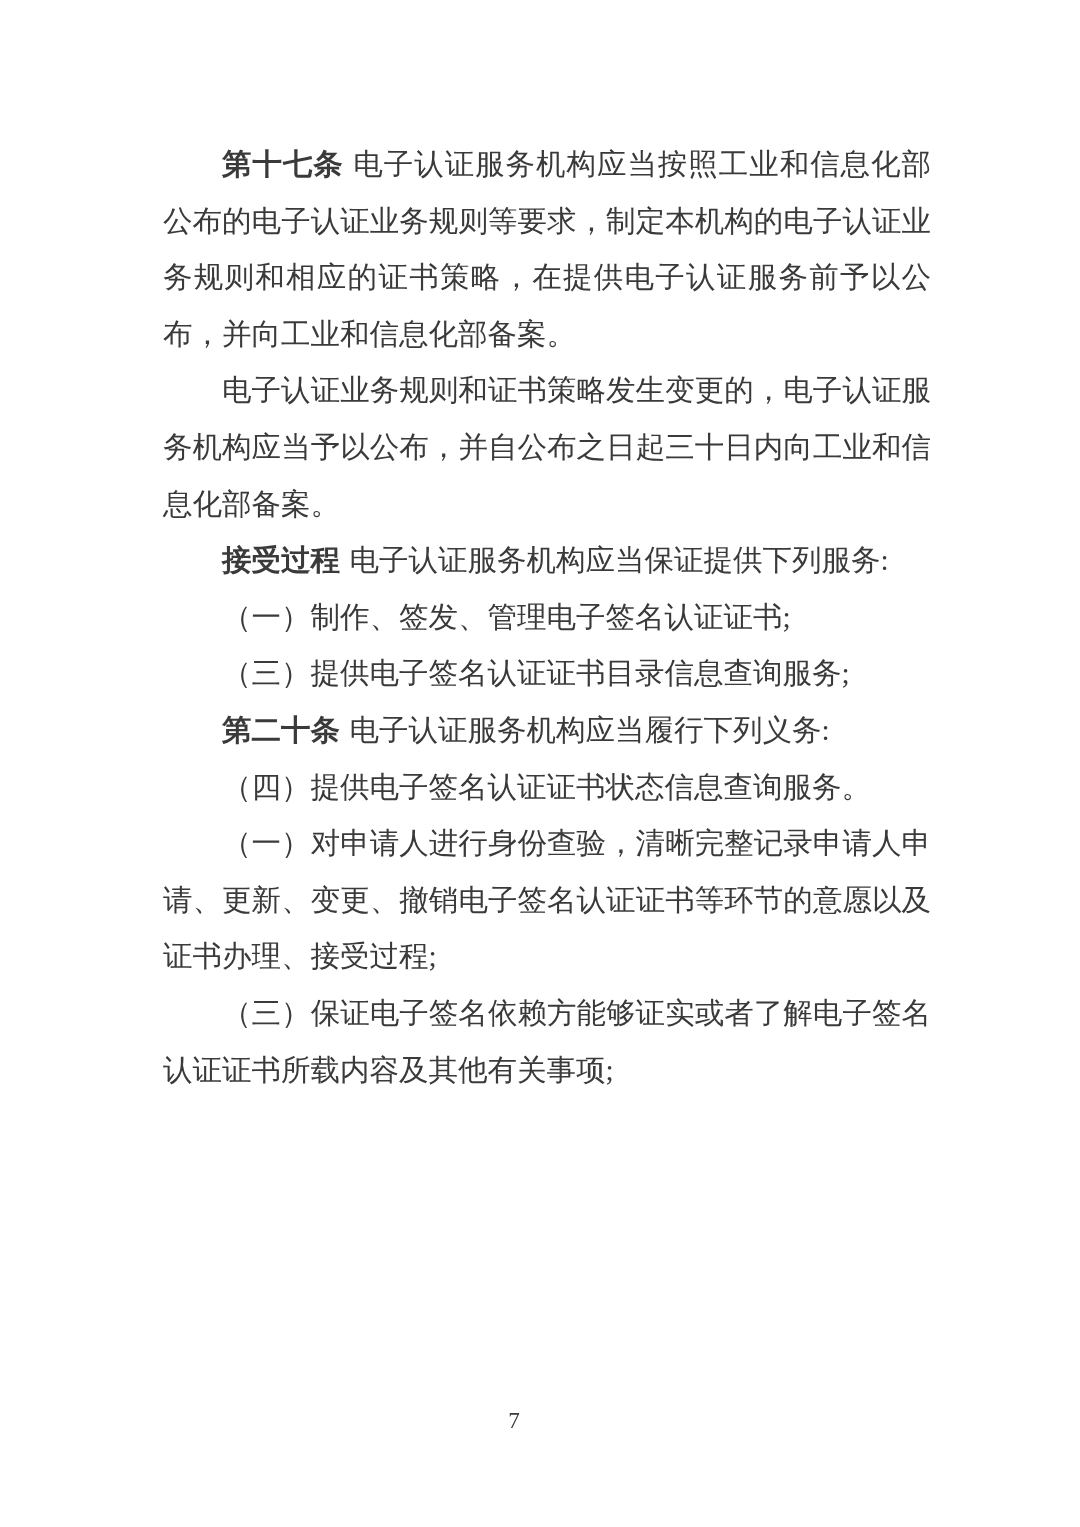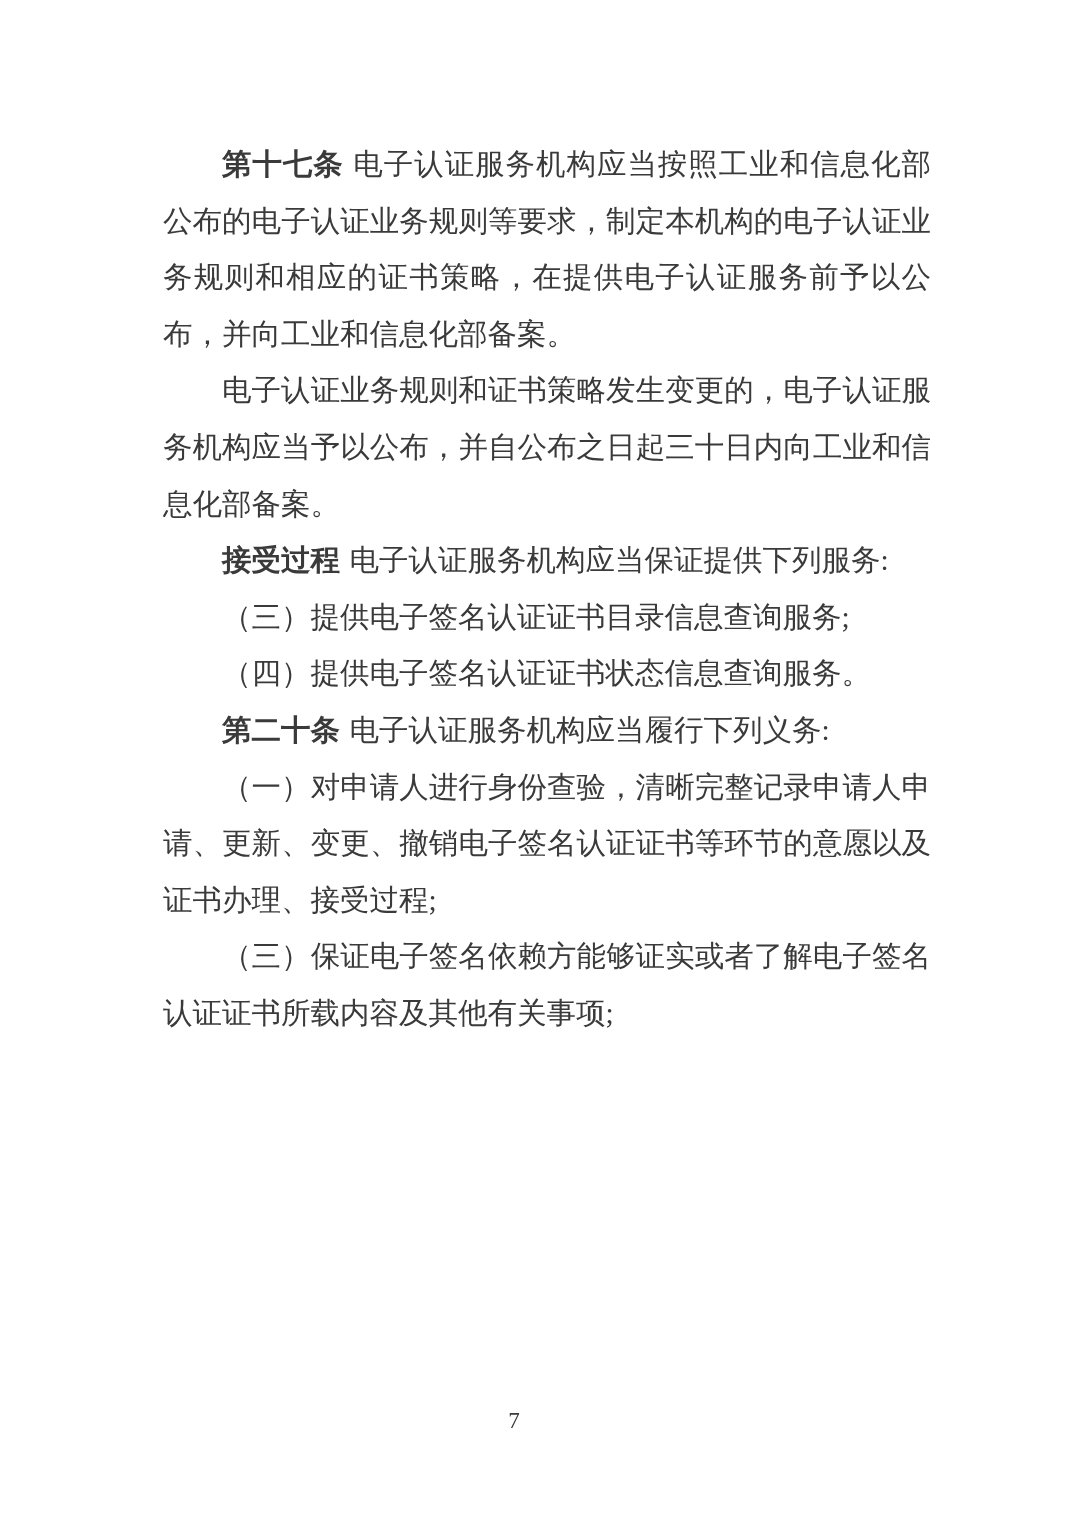--- a/index.html
+++ b/index.html
@@ -50,20 +50,21 @@
 </style>
 </head>
 <body>
 
 <div class="doc-page">
   <div class="doc-body">
 
   <p class="para"><b class="lead">第十七条</b><span>电子认证服务机构应当按照工业和信息化部公布的电子认证业务规则等要求，制定本机构的电子认证业务规则和相应的证书策略，在提供电子认证服务前予以公布，并向工业和信息化部备案。</span></p>
       <p class="para"><span>电子认证业务规则和证书策略发生变更的，电子认证服务机构应当予以公布，并自公布之日起三十日内向工业和信息化部备案。</span></p>
       <p class="para"><b class="lead">接受过程</b><span>电子认证服务机构应当保证提供下列服务:</span></p>
+      <p class="para"><span>（一）制作、签发、管理电子签名认证证书;</span></p>
       <p class="para"><span>（三）提供电子签名认证证书目录信息查询服务;</span></p>
+      <p class="para"><b class="lead">第二十条</b><span>电子认证服务机构应当履行下列义务:</span></p>
       <p class="para"><span>（四）提供电子签名认证证书状态信息查询服务。</span></p>
-      <p class="para"><b class="lead">第二十条</b><span>电子认证服务机构应当履行下列义务:</span></p>
       <p class="para"><span>（一）对申请人进行身份查验，清晰完整记录申请人申请、更新、变更、撤销电子签名认证证书等环节的意愿以及证书办理、接受过程;</span></p>
       <p class="para"><span>（三）保证电子签名依赖方能够证实或者了解电子签名认证证书所载内容及其他有关事项;</span></p>
     </div>
   <div class="page-number">7</div>
 </div>
 
 </body></html>

